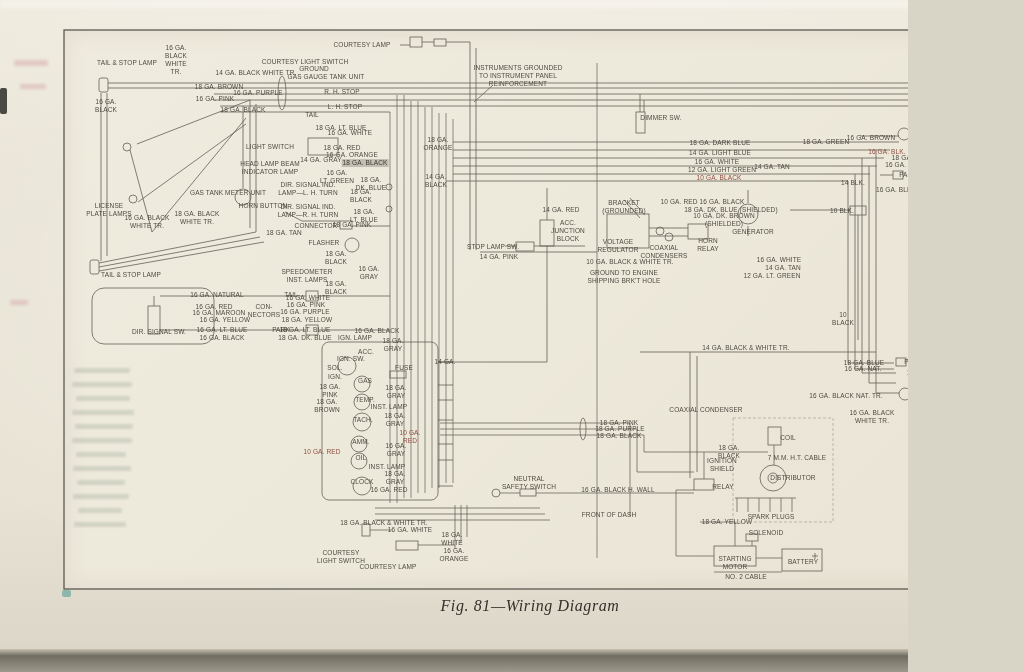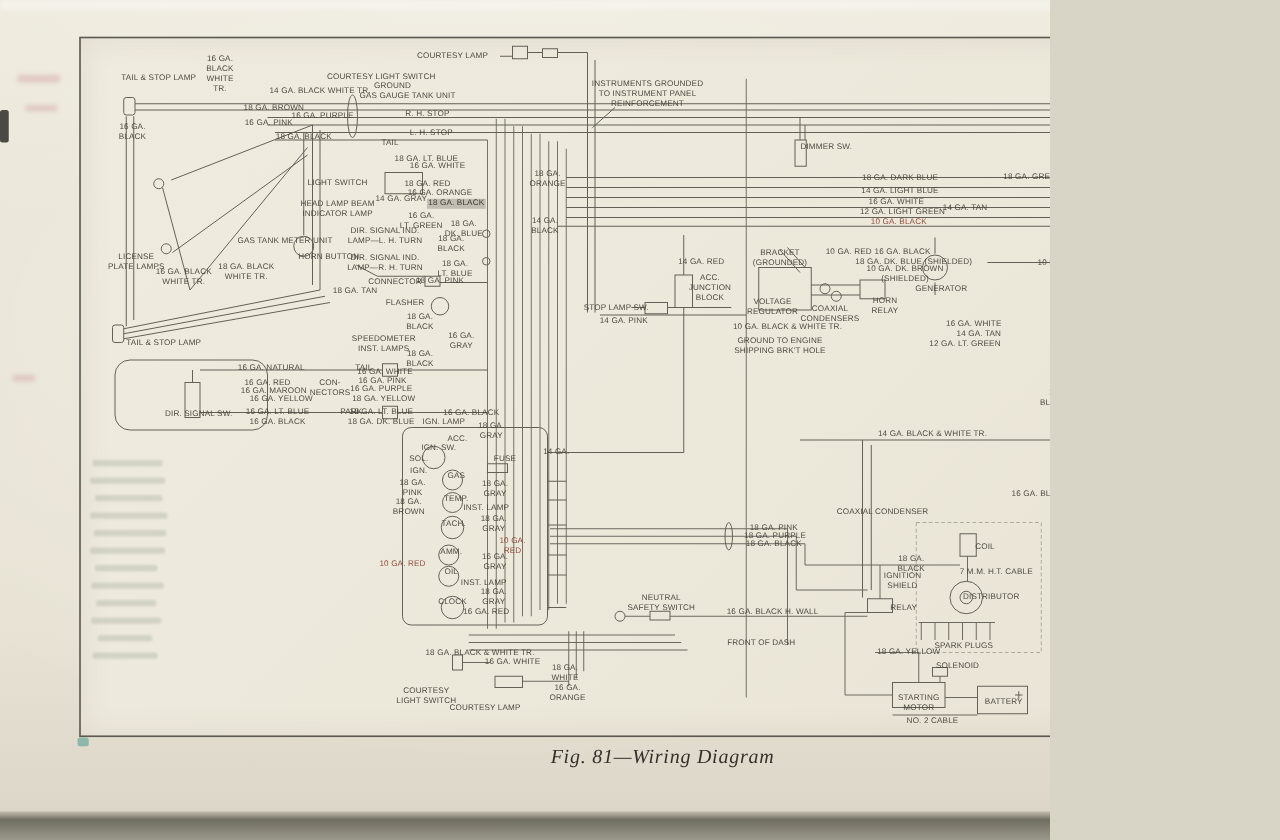--- a/index.html
+++ b/index.html
@@ -1,16 +1,16 @@
 <!DOCTYPE html>
 <html><head>
 <meta charset="utf-8">
 <style>
   html,body{margin:0;padding:0;background:#d8d4c6;}
-  .page{position:relative;width:840px;height:672px;overflow:hidden;
+  .page{position:relative;width:908px;height:672px;overflow:hidden;
     background:
       radial-gradient(ellipse 900px 500px at 48% 40%, rgba(255,255,255,.35), rgba(255,255,255,0) 70%),
       linear-gradient(180deg,#f0ece0 0%,#e9e4d6 25%,#e7e2d3 75%,#dcd7c8 96%,#cfcabb 100%);
     font-family:"Liberation Sans",sans-serif;}
   .diagram-bg{position:absolute;left:64px;top:30px;width:920px;height:559px;
     background:linear-gradient(135deg,#efebde 0%,#ece8da 55%,#e9e4d5 100%);
     box-shadow:inset 0 0 24px rgba(120,110,90,.12);}
   .wires{position:absolute;left:0;top:0;width:1024px;height:672px;}
   #labels-layer{position:absolute;left:0;top:0;width:1024px;height:672px;}
   .lbl{position:absolute;transform:translate(-50%,-50%);

